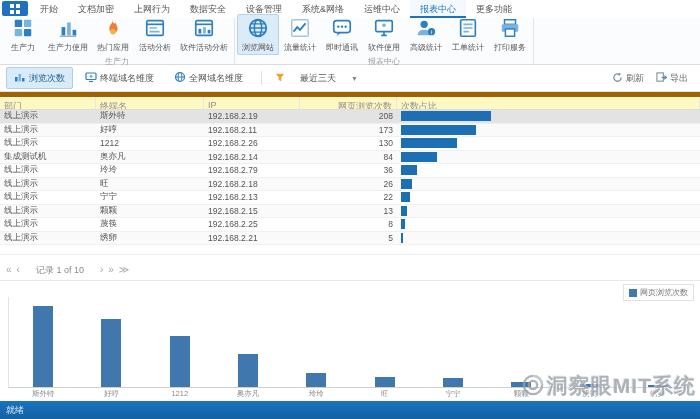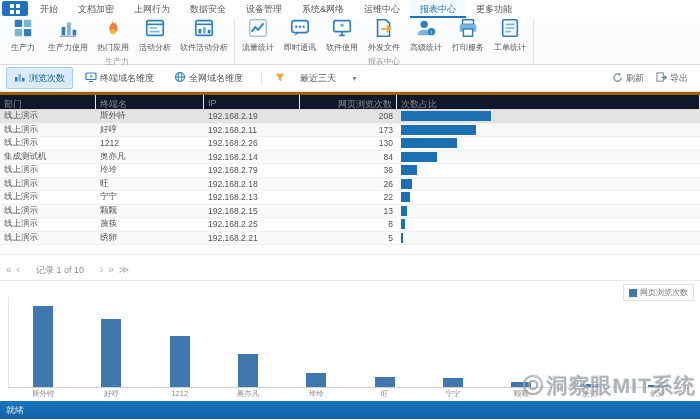--- a/index.html
+++ b/index.html
@@ -29,21 +29,21 @@
   .view-btn { display:flex; align-items:center; gap:3px; padding:3px 7px; margin-right:4px; font-size:9px; color:#555; border:1px solid transparent; border-radius:2px; cursor:pointer; }
   .view-btn.selected { background:#d9eaf8; border-color:#aecfeb; color:#1b5e93; }
   .vsep { width:1px; height:14px; background:#e0e0e0; margin:0 6px; }
   .filter-btn { display:flex; align-items:center; gap:15px; padding:3px 7px; font-size:9px; color:#555; cursor:pointer; }
   .caret { font-size:7px; color:#888; }
   .spacer { flex:1; }
   .act-btn { display:flex; align-items:center; gap:3px; padding:3px 6px; font-size:9px; color:#666; cursor:pointer; }
 
   
   .grid { position:absolute; top:92px; left:0; right:0; }
-  .thead { display:flex; height:18px; background:#0f172a; border-bottom:1px solid #ddd; border-top:3px solid #a16207; }
+  .thead { display:flex; height:18px; background:#fef9c3; border-bottom:1px solid #ddd; border-top:5px solid #a16207; }
   .th { font-size:9px; color:#8d8d8d; padding:3px 4px; border-right:1px solid #e7e7e7; cursor:pointer; white-space:nowrap; overflow:hidden; }
   .trow { display:flex; height:13.5px; align-items:center; border-bottom:1px solid #f0f0f0; cursor:pointer; }
   .trow:nth-child(even) { background:#fafafa; }
   .trow.selected { background:#e3e3e3; }
   .td { font-size:8.5px; color:#555; padding:0 4px; white-space:nowrap; overflow:hidden; }
   .c-dept { width:96px; }
   .c-name { width:108px; }
   .c-ip   { width:96px; }
   .c-count{ width:97px; text-align:right; }
   .c-bar  { flex:1; }
@@ -149,20 +149,28 @@
                 <rect x="11" y="11" width="3" height="7" fill="#79b4e0"></rect>
                 <rect x="16" y="14" width="3" height="4" fill="#2e7fc0"></rect>
               </svg></span>
             <span class="lbl">软件活动分析</span>
           </div>
         </div>
         <div class="glabel">生产力</div>
       </div>
       <div class="rgroup">
         <div class="rbtns">
+          <div class="rbtn selected">
+            <span><svg width="22" height="22" viewBox="0 0 24 24">
+                <circle cx="12" cy="12" r="9" fill="none" stroke="#2e7fc0" stroke-width="2"></circle>
+                <ellipse cx="12" cy="12" rx="4" ry="9" fill="none" stroke="#2e7fc0" stroke-width="1.6"></ellipse>
+                <path d="M3 12h18M4.5 7.5h15M4.5 16.5h15" stroke="#2e7fc0" stroke-width="1.4"></path>
+              </svg></span>
+            <span class="lbl">浏览网站</span>
+          </div>
           <div class="rbtn">
             <span><svg width="22" height="22" viewBox="0 0 24 24">
                 <rect x="3" y="3" width="18" height="18" rx="1.5" fill="none" stroke="#aac4da" stroke-width="1.6"></rect>
                 <path d="M5 16l4-5 3 3 6-7" fill="none" stroke="#2e7fc0" stroke-width="2"></path>
               </svg></span>
             <span class="lbl">流量统计</span>
           </div>
           <div class="rbtn">
             <span><svg width="22" height="22" viewBox="0 0 24 24">
                 <rect x="3" y="4" width="18" height="13" rx="3" fill="none" stroke="#2e7fc0" stroke-width="1.8"></rect>
@@ -176,48 +184,41 @@
           <div class="rbtn">
             <span><svg width="22" height="22" viewBox="0 0 24 24">
                 <rect x="3" y="4" width="18" height="12" rx="1.5" fill="none" stroke="#2e7fc0" stroke-width="1.8"></rect>
                 <path d="M9 20h6M12 16v4" stroke="#2e7fc0" stroke-width="1.8"></path>
                 <circle cx="12" cy="9" r="2" fill="#79b4e0"></circle>
               </svg></span>
             <span class="lbl">软件使用</span>
           </div>
           <div class="rbtn">
             <span><svg width="22" height="22" viewBox="0 0 24 24">
-                <path d="M5 3h9l4 4v14H5Z" fill="none" stroke="#2e7fc0" stroke-width="1.8"></path>
-                <path d="M9 13h9M15 9.5l3.5 3.5-3.5 3.5" fill="none" stroke="#f0a23c" stroke-width="2"></path>
-              </svg></span>
-            <span class="lbl">外发文件</span>
-          </div>
-          <div class="rbtn">
-            <span><svg width="22" height="22" viewBox="0 0 24 24">
                 <circle cx="10" cy="8" r="4" fill="#2e7fc0"></circle>
                 <path d="M3 20c0-4 3-6 7-6s7 2 7 6" fill="#79b4e0"></path>
                 <circle cx="18" cy="16" r="4" fill="#2e7fc0"></circle>
                 <text x="18" y="19" font-size="6.5" fill="#fff" text-anchor="middle">i</text>
               </svg></span>
             <span class="lbl">高级统计</span>
           </div>
           <div class="rbtn">
             <span><svg width="22" height="22" viewBox="0 0 24 24">
+                <rect x="4" y="3" width="16" height="18" rx="1.5" fill="none" stroke="#2e7fc0" stroke-width="1.8"></rect>
+                <path d="M7 8h10M7 12h10M7 16h6" stroke="#79b4e0" stroke-width="1.8"></path>
+              </svg></span>
+            <span class="lbl">工单统计</span>
+          </div>
+          <div class="rbtn">
+            <span><svg width="22" height="22" viewBox="0 0 24 24">
                 <rect x="6" y="3" width="12" height="5" fill="none" stroke="#2e7fc0" stroke-width="1.6"></rect>
                 <rect x="3" y="8" width="18" height="8" rx="1" fill="#79b4e0"></rect>
                 <rect x="7" y="13" width="10" height="8" fill="#fff" stroke="#2e7fc0" stroke-width="1.6"></rect>
               </svg></span>
             <span class="lbl">打印服务</span>
-          </div>
-          <div class="rbtn">
-            <span><svg width="22" height="22" viewBox="0 0 24 24">
-                <rect x="4" y="3" width="16" height="18" rx="1.5" fill="none" stroke="#2e7fc0" stroke-width="1.8"></rect>
-                <path d="M7 8h10M7 12h10M7 16h6" stroke="#79b4e0" stroke-width="1.8"></path>
-              </svg></span>
-            <span class="lbl">工单统计</span>
           </div>
         </div>
         <div class="glabel">报表中心</div>
       </div>
     </div>
 
   <div class="subbar">
     <span id="views" style="display:flex">
         <div class="view-btn selected">
           <span><svg width="12" height="12" viewBox="0 0 24 24">

